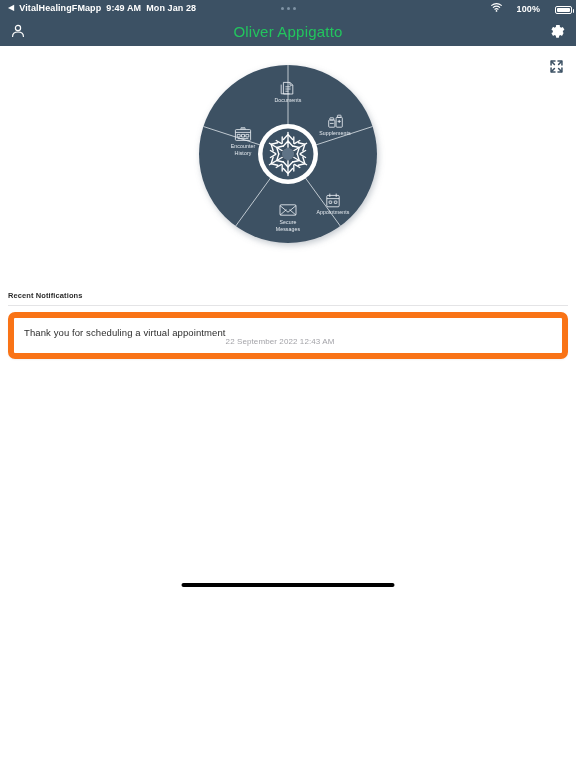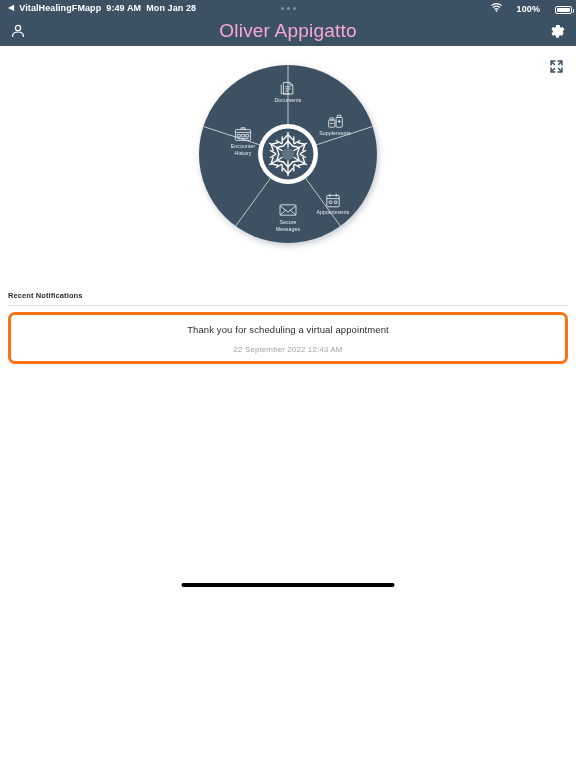--- a/index.html
+++ b/index.html
@@ -42,21 +42,21 @@
   }
   .batt i { position:absolute; left:1px; top:1px; bottom:1px; width:13px; background:#fff; border-radius:1px; display:block; }
 
   
   .navbar {
     height: 30px; background: #3c5164; color:#fff;
     display:flex; align-items:center; position:relative; padding: 0 10px;
   }
   .nav-title {
     position:absolute; left:0; right:0; text-align:center;
-    font-size: 19px; font-weight: 400; letter-spacing: .2px; color:#f9a8d4;
+    font-size: 15px; font-weight: 400; letter-spacing: .2px; color:#22c55e;
   }
   .nav-icon { position:relative; z-index:2; display:flex; align-items:center; cursor:pointer; }
   .nav-icon.right { margin-left:auto; }
 
   
   .content { position:relative; background:#fff; height: 550px; }
 
   .expand-btn {
     position:absolute; top: 10px; right: 10px; width: 20px; height: 20px;
     display:flex; align-items:center; justify-content:center; cursor:pointer;
@@ -77,24 +77,24 @@
 
   
   .notif-section { position:absolute; top: 245px; left:0; right:0; }
   .notif-head {
     font-size: 7.5px; font-weight: 700; color:#2c2c2c;
     padding: 0 8px 5px 8px; letter-spacing:.1px;
   }
   .notif-div { height:1px; background:#e4e4e6; margin: 0 8px; }
   .notif-list { padding: 6px 8px 0 8px; display:flex; flex-direction:column; gap:8px; }
   .notif-card {
-    background:#fff; border:3px solid #f97316; border-radius:7px;
+    background:#fff; border:6px solid #f97316; border-radius:7px;
     padding: 9px 10px 7px 10px; min-height: 43px;
     box-shadow: 0 1px 2px rgba(0,0,0,0.05);
-    display:flex; flex-direction:column; cursor:pointer;align-items:center;
+    display:flex; flex-direction:row; cursor:pointer;
   }
   .notif-title { font-size: 9.5px; color:#2d2d2d; letter-spacing:.1px; }
   .notif-time {
     font-size: 8px; color:#a3a3a8; margin-top: 10px; text-align:right; letter-spacing:.1px;
   }
 
   
   .home-ind {
     position:absolute; bottom: 9px; left:50%; transform:translateX(-50%);
     width: 213px; height: 4px; background:#000; border-radius:3px;

